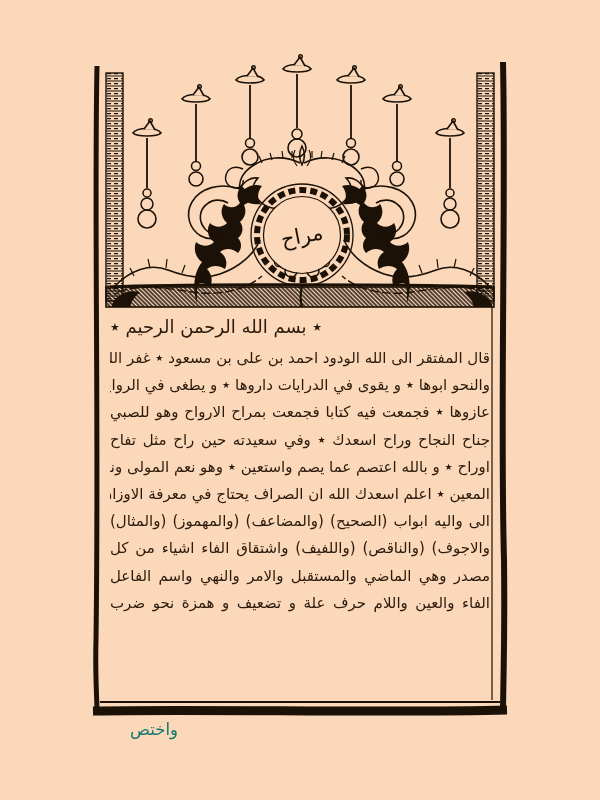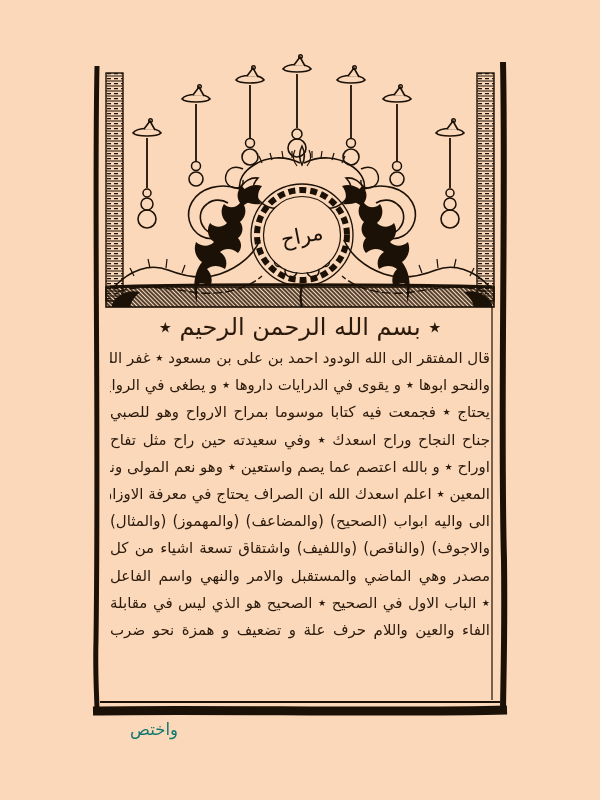--- a/index.html
+++ b/index.html
@@ -12,21 +12,21 @@
   .medallion-title{
     position:absolute;left:270px;top:219px;width:64px;height:34px;
     text-align:center;font-size:21px;color:#1c1106;
     transform:rotate(-11deg);direction:rtl;line-height:34px;
   }
   .text-block{
     position:absolute;left:110px;top:312px;width:380px;
     direction:rtl;color:#2b1a0b;
   }
   .basmala{
-    height:33px;line-height:30px;text-align:center;font-size:24px;
+    height:33px;line-height:30px;text-align:left;font-size:18px;
     letter-spacing:0;white-space:nowrap;overflow:hidden;
   }
   .line{
     height:27.2px;line-height:27.2px;font-size:15px;
     text-align:justify;text-align-last:justify;
     white-space:nowrap;overflow:hidden;
   }
   .catchword{
     position:absolute;left:130px;top:720px;font-size:16.5px;
     color:#0f766e;direction:rtl;
@@ -154,26 +154,25 @@
       <path d="M302,286 C300,294 300,300 302,307" stroke="#1c1106" stroke-width="2.2" fill="none"></path>
     </g>
   </svg>
 
   <div class="medallion-title">مراح</div>
 
   <div class="text-block">
     <div class="basmala">٭ بسم الله الرحمن الرحيم ٭</div>
     <div class="line">قال المفتقر الى الله الودود احمد بن على بن مسعود ٭ غفر الله له</div>
     <div class="line">والنحو ابوها ٭ و يقوى في الدرايات داروها ٭ و يطغى في الروايات</div>
-    <div class="line">يحتاج ٭ فجمعت فيه كتابا موسوما بمراح الارواح وهو للصبي</div>
+    <div class="line">عازوها ٭ فجمعت فيه كتابا فجمعت بمراح الارواح وهو للصبي</div>
     <div class="line">جناح النجاح وراح اسعدك ٭ وفي سعيدته حين راح مثل تفاح</div>
     <div class="line">اوراح ٭ و بالله اعتصم عما يصم واستعين ٭ وهو نعم المولى ونعم</div>
     <div class="line">المعين ٭ اعلم اسعدك الله ان الصراف يحتاج في معرفة الاوزان</div>
     <div class="line">الى واليه ابواب (الصحيح) (والمضاعف) (والمهموز) (والمثال)</div>
-    <div class="line">والاجوف) (والناقص) (واللفيف) واشتقاق تسعة اشياء من كل</div>
+    <div class="line">والاجوف) (والناقص) (واللفيف) واشتقاق الفاء اشياء من كل</div>
     <div class="line">مصدر وهي الماضي والمستقبل والامر والنهي واسم الفاعل</div>
-    <div class="line">٭ الباب الاول في الصحيح ٭ الصحيح هو الذي ليس في مقابلة</div>
     <div class="line">الفاء والعين واللام حرف علة و تضعيف و همزة نحو ضرب</div>
   </div>
 
   <div class="catchword">واختص</div>
 
 </div>
 
 </body></html>

